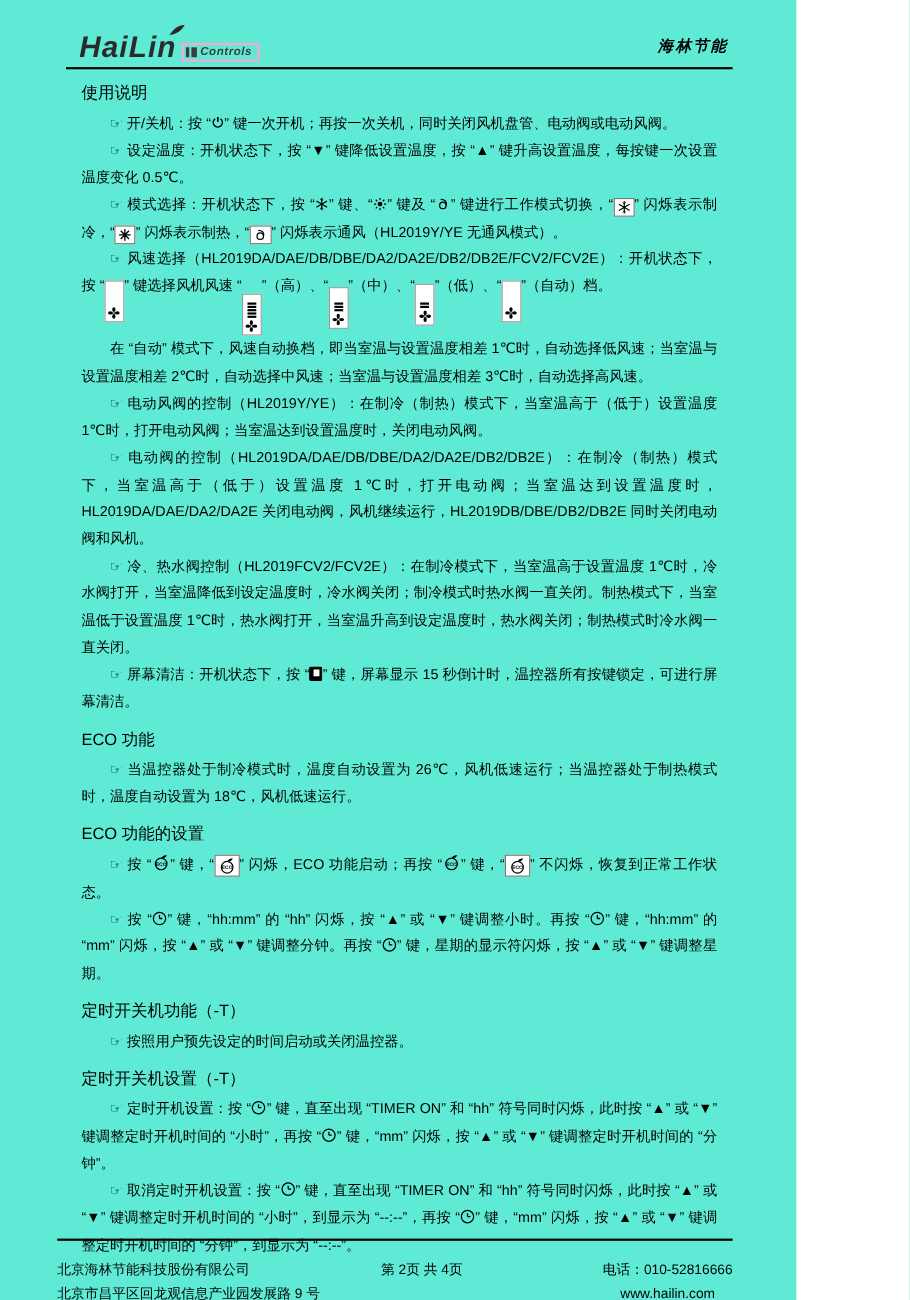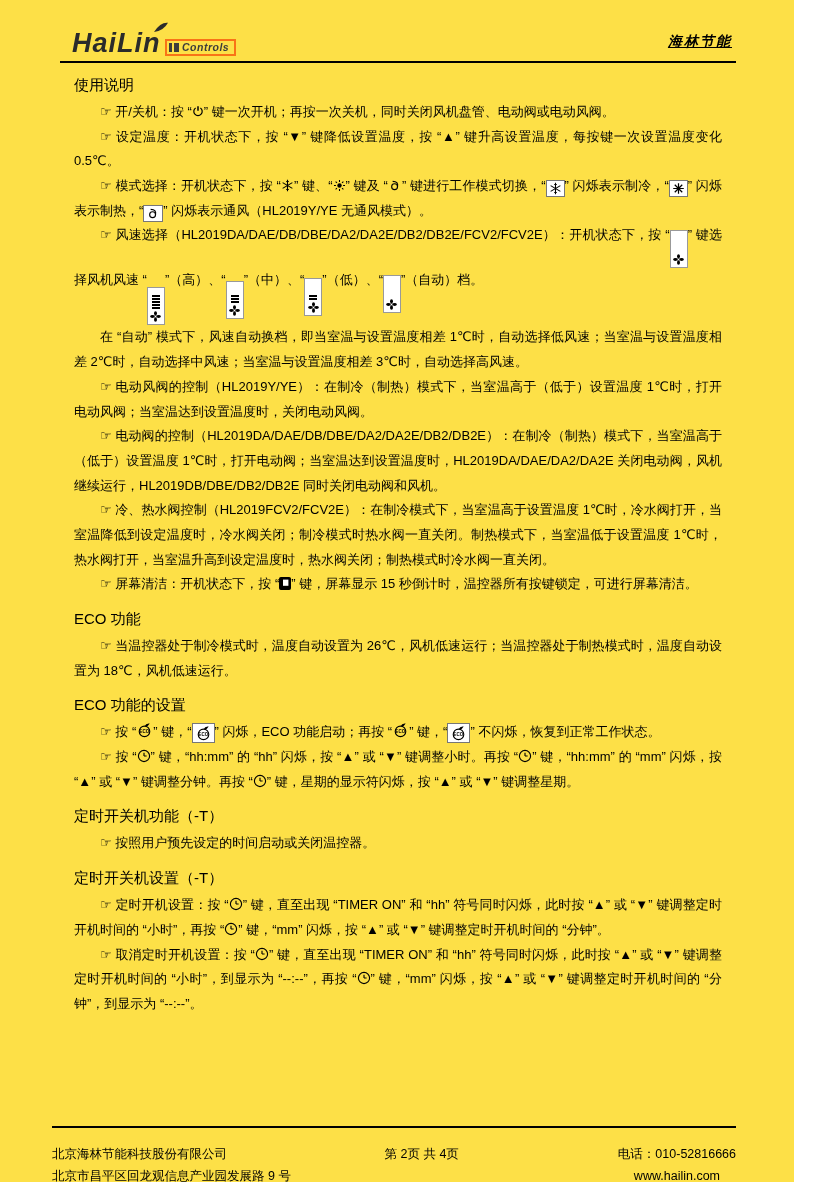--- a/index.html
+++ b/index.html
@@ -1,32 +1,32 @@
 <!DOCTYPE html>
 <html><head>
 <meta charset="utf-8">
 <style>
   html,body{margin:0;padding:0;}
   body{width:827px;height:1182px;background:#ffffff;color:#000;
        font-family:"Liberation Sans","DejaVu Sans",sans-serif;}
-  .page{position:relative;width:794px;height:1182px;overflow:hidden;background:#fde047;}
+  .page{position:relative;width:724px;height:1182px;overflow:hidden;background:#5eead4;}
 
   
   .head-wrap{margin:0 58px 0 60px;border-bottom:2.5px solid #000;
              padding:30px 4px 4px 12px;display:flex;justify-content:space-between;align-items:flex-end;}
   .logo-word{font-size:27px;font-weight:bold;font-style:italic;color:#2b2b2b;
              letter-spacing:1px;line-height:1;position:relative;display:inline-block;}
   .logo-word .leaf{position:absolute;right:-8px;top:-9px;}
   .logo-sub{margin-top:2px;display:inline-flex;align-items:center;gap:3px;
-            border:2px solid #f97316;padding:0 5px 0 2px;font-size:10.5px;font-weight:bold;
+            border:2px solid #f9a8d4;padding:0 5px 0 2px;font-size:10.5px;font-weight:bold;
             font-style:italic;color:#3c3c3c;letter-spacing:.5px;line-height:13px;}
   .lbars{display:inline-flex;gap:2px;align-items:center;}
   .lbars i{display:block;width:3px;height:9px;background:#3c3c3c;}
   .lbars i+i{width:5px;}
-  .brand-right{font-size:14px;font-weight:bold;font-style:italic;letter-spacing:2px;padding-bottom:6px;text-decoration:underline;}
+  .brand-right{font-size:14px;font-weight:bold;font-style:italic;letter-spacing:2px;padding-bottom:6px;}
 
   
   .content{margin:8px 72px 0 74px;}
   .sec-heading{font-size:15px;font-weight:normal;margin:12px 0 5px;line-height:20px;}
   .para{font-size:13px;line-height:1.9;text-align:justify;margin:0;text-indent:26px;}
 
   
   .icon{display:inline-flex;align-items:center;vertical-align:-2px;}
   .icon svg{display:block;}
   .icon.boxed{border:1px solid #777;padding:1px 2px;background:#fff;vertical-align:-5px;}

